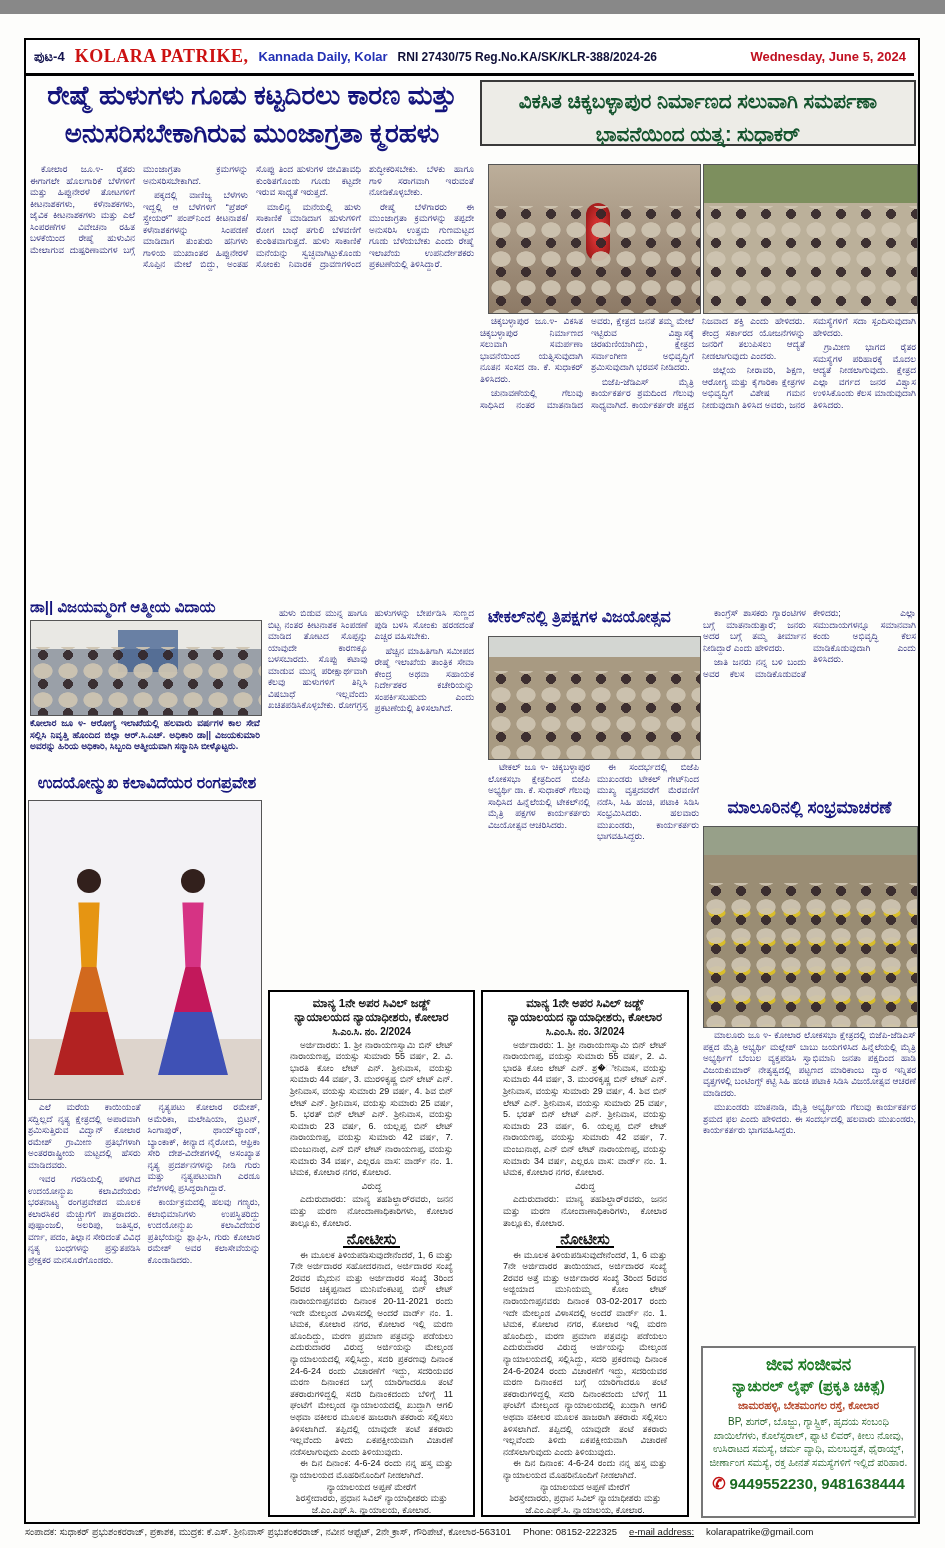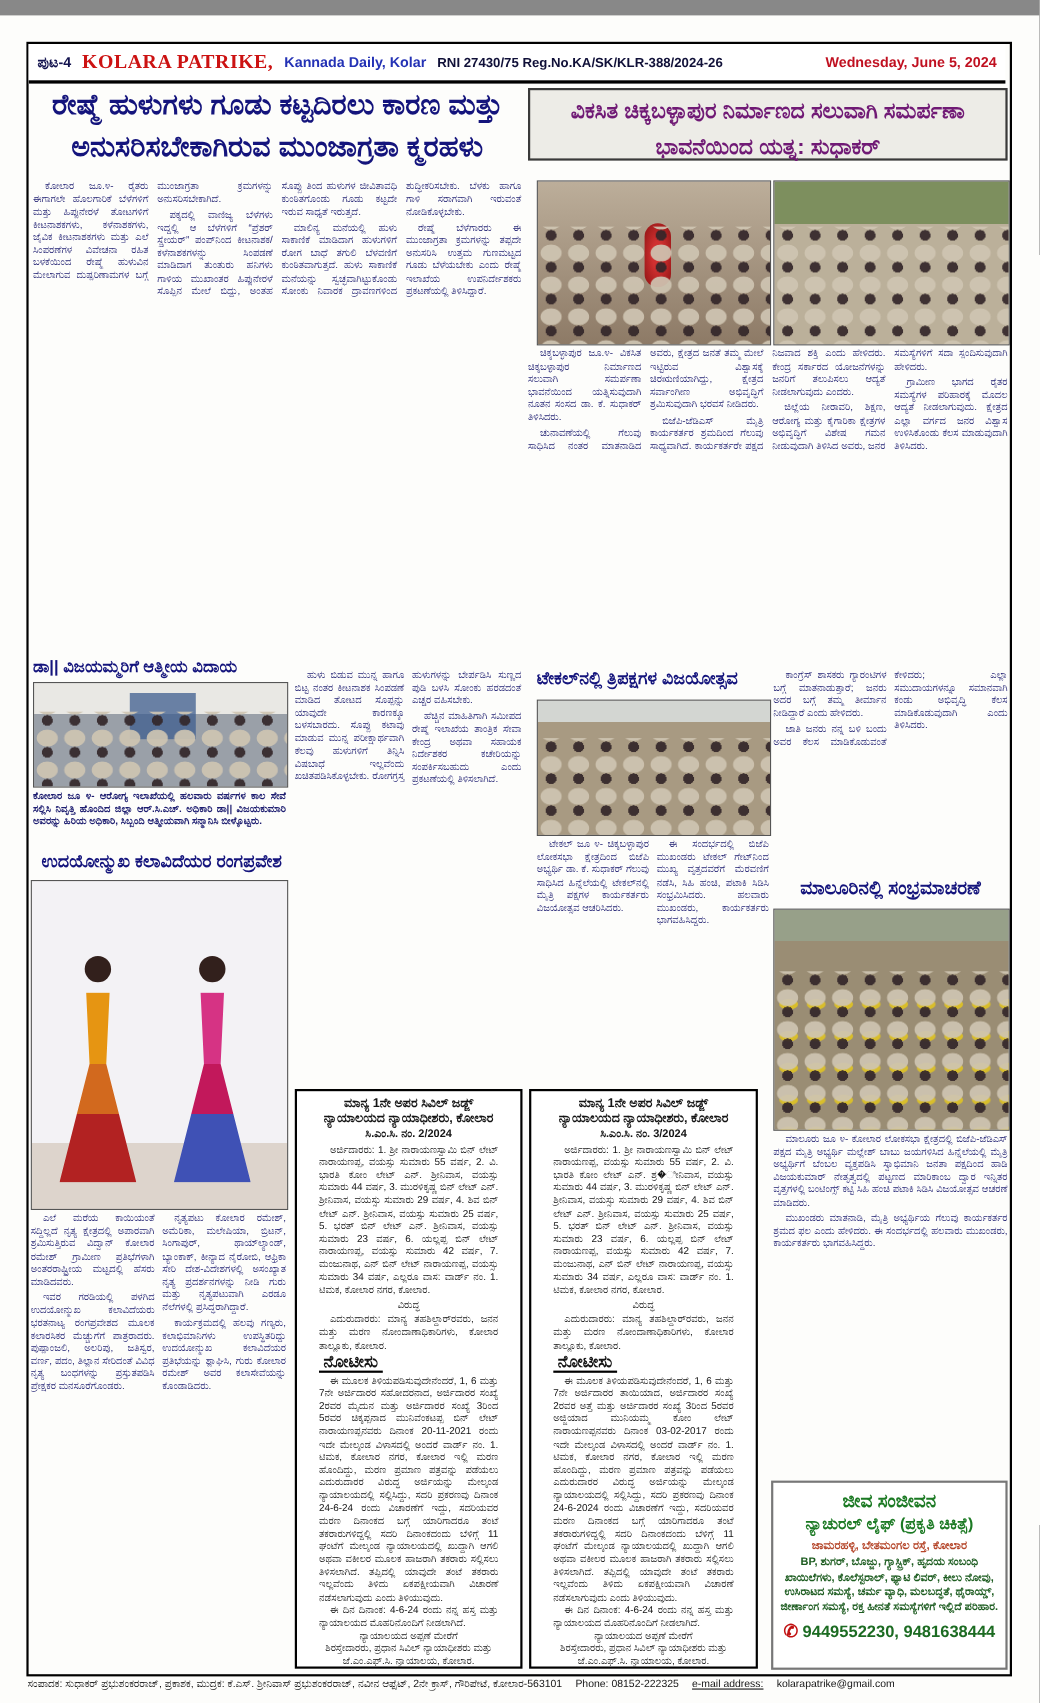--- a/index.html
+++ b/index.html
@@ -11,21 +11,21 @@
           display:flex;align-items:center;gap:10px;padding:0 8px;background:#fff;}
   .plabel{font-weight:bold;font-size:13px;color:#13134f;}
   .mast{font-family:"Liberation Serif", serif;font-weight:bold;font-size:18px;color:#cc1212;letter-spacing:.5px;}
   .sub{font-weight:bold;font-size:13px;color:#2432b5;}
   .reg{font-weight:bold;font-size:12px;color:#101038;}
   .hdate{margin-left:auto;font-weight:bold;font-size:13px;color:#c01020;}
   
   .hl-left{position:absolute;left:30px;top:62px;width:444px;height:84px;text-align:center;
            font-weight:bold;font-size:26px;line-height:38px;color:#14147c;}
   .hl-right{position:absolute;left:480px;top:66px;width:436px;height:66px;background:#edece7;
-            border:2px solid #3a3a3a;color:#701a75;font-weight:bold;font-size:20px;line-height:33px;
+            border:2px solid #3a3a3a;color:#14532d;font-weight:bold;font-size:20px;line-height:33px;
             text-align:center;padding-top:3px;box-sizing:border-box;}
   .subhead{position:absolute;font-weight:bold;color:#14147c;}
   
   .coltext{position:absolute;font-size:9px;line-height:11.5px;text-align:justify;color:#1d1d70;overflow:hidden;}
   .coltext p{margin:0 0 3px;text-indent:11px;}
   .c4{column-count:4;column-gap:8px;}
   .c2{column-count:2;column-gap:7px;}
   
   .photo{position:absolute;border:1px solid #555;overflow:hidden;background:#cfc8ba;}
   .heads{position:absolute;left:0;right:0;bottom:0;height:72%;
@@ -53,30 +53,30 @@
   .dhead{position:absolute;width:24px;height:24px;border-radius:50%;background:#32201c;}
   .dh1{left:48px;bottom:206px;} .dh2{right:56px;bottom:206px;}
   
   .notice{position:absolute;top:976px;height:527px;border:2px solid #000;background:#fff;color:#141414;
           font-size:9px;line-height:11.6px;padding:4px 20px;box-sizing:border-box;text-align:justify;overflow:hidden;}
   .notice p{margin:0;}
   .notice .court{text-align:center;font-weight:bold;font-size:11.5px;line-height:14px;}
   .notice .case{text-align:center;font-weight:bold;font-size:10px;margin:2px 0;}
   .notice .indent{text-indent:10px;}
   .notice .vs{text-align:center;margin:2px 0;}
-  .ntitle-wrap{margin:4px 0 2px;}
+  .ntitle-wrap{text-align:center;margin:4px 0 2px;}
   .ntitle{display:inline-block;font-weight:bold;font-size:15px;border-bottom:2px solid #000;padding:0 4px 1px;}
   .sigline{text-align:center;margin-top:2px;}
   
   .adbox{position:absolute;left:701px;top:1332px;width:215px;height:172px;border:2px solid #777;
          background:#fff;text-align:center;padding:6px 6px;box-sizing:border-box;}
   .ad-t1{font-weight:bold;font-size:17px;color:#1c7a24;line-height:22px;}
   .ad-t2{font-weight:bold;font-size:14.5px;color:#1c7a24;line-height:20px;}
   .ad-addr{font-weight:bold;font-size:10.5px;color:#b5462a;margin:3px 0;}
-  .ad-body{font-size:10px;color:#1d5c20;line-height:13.5px;text-align:center;font-weight:bold;}
+  .ad-body{font-size:10px;color:#1d5c20;line-height:13.5px;text-align:center;}
   .ad-phone{margin-top:5px;font-weight:bold;font-size:15px;color:#1c6b22;}
   .ad-phone .ic{color:#c11212;font-size:16px;margin-right:4px;}
   
   .footer{position:absolute;left:25px;top:1512px;width:892px;display:flex;gap:12px;
           font-size:9.5px;color:#151515;white-space:nowrap;overflow:hidden;}
   .footer .em{text-decoration:underline;}
 </style>
 </head>
 <body>
 

